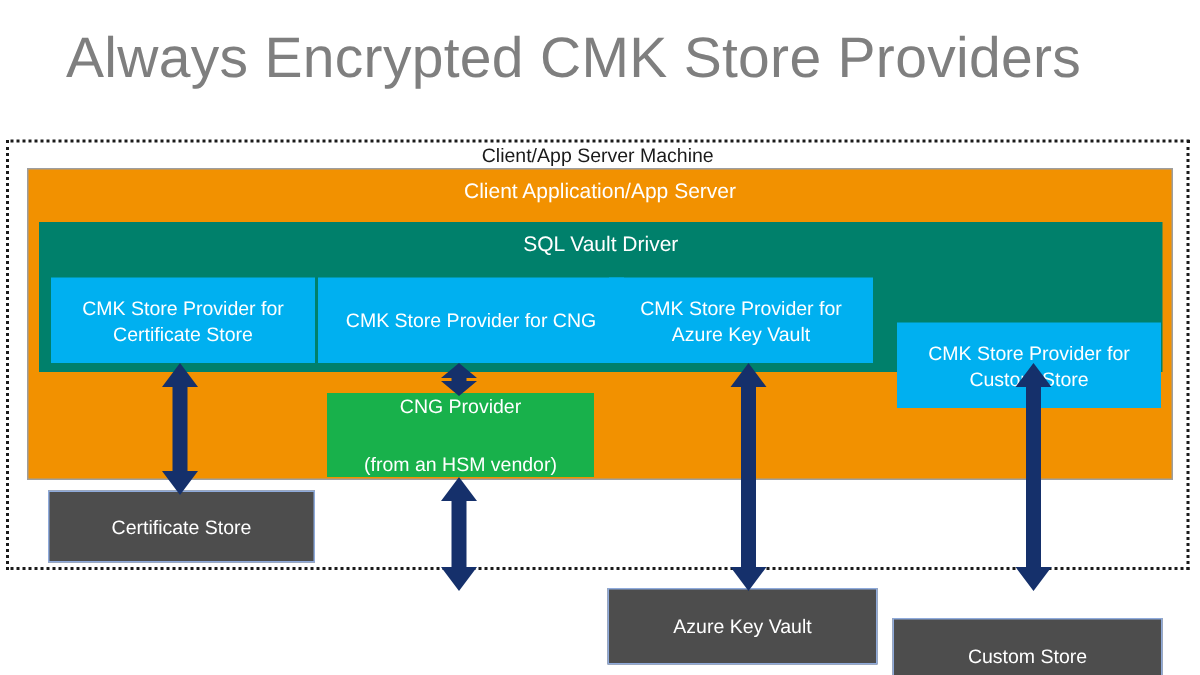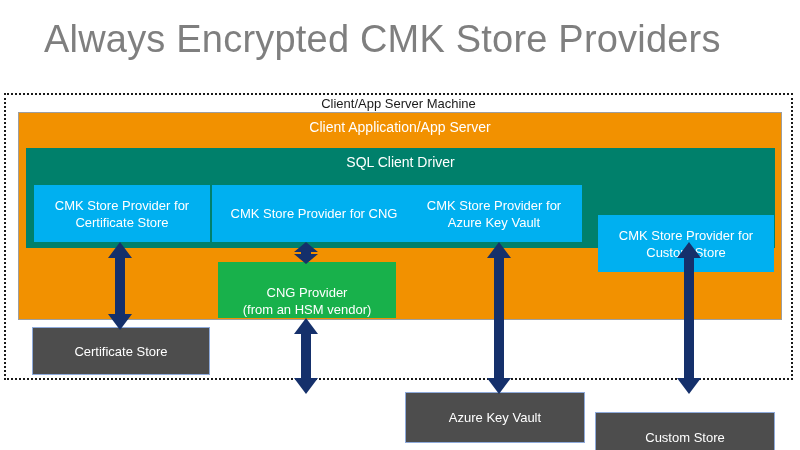--- a/index.html
+++ b/index.html
@@ -130,21 +130,21 @@
     top: 262px;
     width: 178px;
     height: 56px;
     background: #18B14B;
     color: #ffffff;
     font-size: 13px;
     line-height: 17px;
     display: flex;
     flex-direction: column;
     align-items: center;
-    justify-content: flex-end;
+    justify-content: space-between;
     text-align: center;
     box-sizing: border-box;
   }
 
   
   .store-box {
     position: absolute;
     background: #4D4D4D;
     border: 1px solid #8EAADB;
     color: #ffffff;
@@ -181,21 +181,21 @@
 
   <div id="page-title">Always Encrypted CMK Store Providers</div>
 
   <div id="machine-boundary"></div>
   <div id="machine-label">Client/App Server Machine</div>
 
   <div id="app-server-band"></div>
   <div id="app-server-label">Client Application/App Server</div>
 
   <div id="sql-driver-band"></div>
-  <div id="sql-driver-label">SQL Client Driver</div>
+  <div id="sql-driver-label">SQL Vault Driver</div>
 
   <div class="provider-box" id="provider-0">CMK Store Provider for Certificate Store</div>
   <div class="provider-box" id="provider-1">CMK Store Provider for CNG</div>
   <div class="provider-box" id="provider-2">CMK Store Provider for Azure Key Vault</div>
   <div class="provider-box" id="provider-3">CMK Store Provider for Custom Store</div>
 
   <div id="cng-provider-box">
     <span>CNG Provider</span>
     <span>(from an HSM vendor)</span>
   </div>

